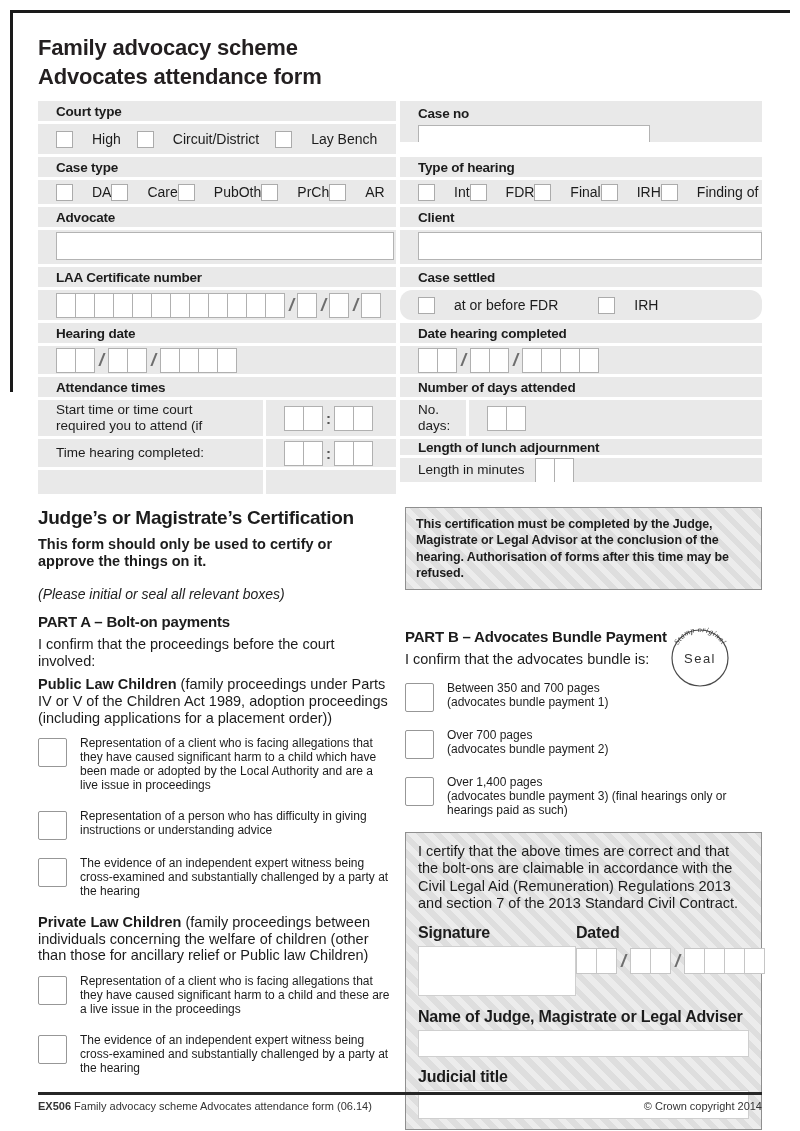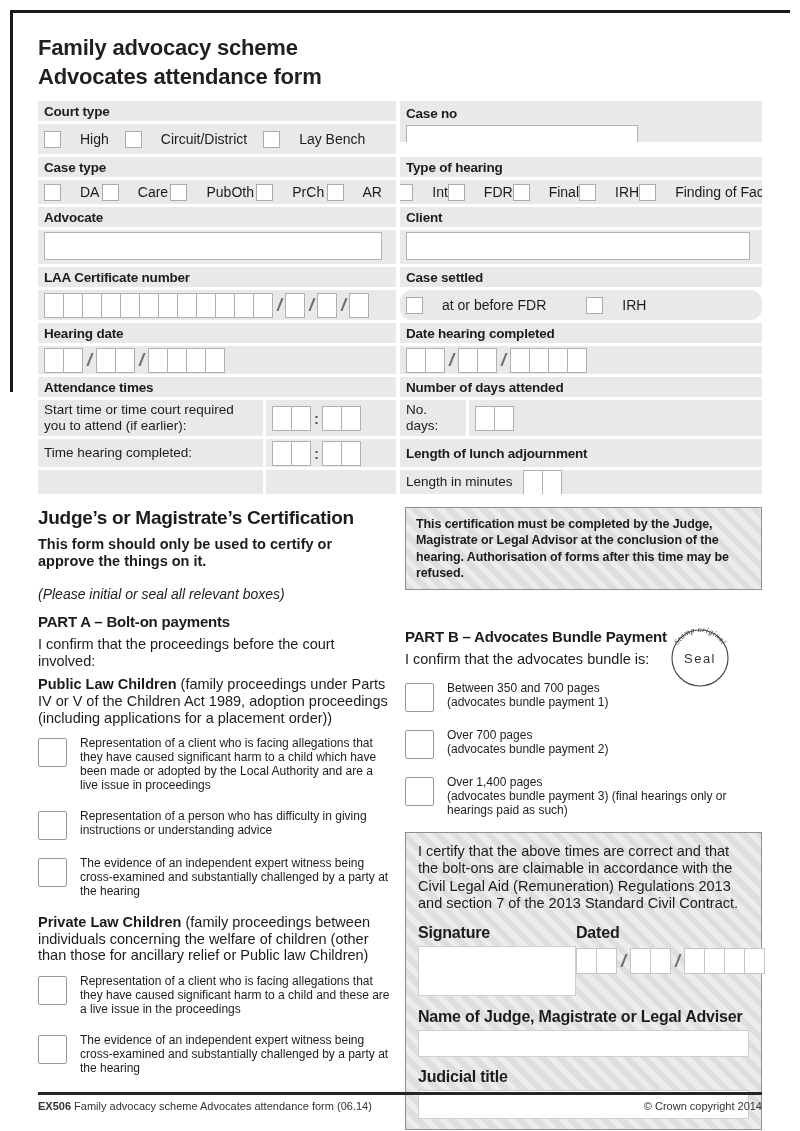--- a/index.html
+++ b/index.html
@@ -8,21 +8,21 @@
   .rule-top{position:absolute;left:10px;top:10px;width:780px;height:3px;background:#1a1a1a;}
   .rule-left{position:absolute;left:10px;top:10px;width:3px;height:382px;background:#1a1a1a;}
   .content{position:absolute;left:38px;top:34px;width:724px;}
   .title{font-size:22px;font-weight:bold;line-height:1.3;color:#231f20;letter-spacing:-0.2px;}
   
   .tbl{margin-top:10px;}
   .trow{display:flex;gap:4px;margin-top:3px;}
   .col-l{width:358px;}
   .col-r{width:362px;}
   .stack{display:flex;flex-direction:column;gap:3px;}
-  .tcell{background:#e9e9e9;box-sizing:border-box;padding:2px 6px;overflow:hidden;}
+  .tcell{background:#e9e9e9;box-sizing:border-box;padding:2px 18px;overflow:hidden;}
   .th{font-weight:bold;font-size:13.5px;display:flex;align-items:center;height:20px;letter-spacing:-0.2px;}
   .th .note{font-weight:normal;margin-left:4px;margin-top:39px;}
   .opts{display:flex;align-items:center;}
   .opt{display:flex;align-items:center;gap:19px;font-size:14px;white-space:nowrap;}
   .cb{width:15px;height:15px;background:#fff;border:1px solid #ababab;flex:0 0 auto;}
   .wbox{border:1px solid #b3b3b3;background:#fff;box-sizing:border-box;
         font:14px "Liberation Sans",sans-serif;padding:2px 5px;display:block;}
   .cells{display:flex;}
   .c{width:18px;height:23px;background:#fff;border:1px solid #b0b0b0;margin-left:-1px;flex:0 0 auto;}
   .cells .c:first-child{margin-left:0;}
@@ -118,21 +118,21 @@
               <span>PrCh</span>
             </span>
           <span class="opt">
               <span class="cb"></span>
               <span>AR</span>
             </span>
         </div>
       </div>
       <div class="stack col-r">
         <div class="tcell th">Type of hearing</div>
-        <div class="tcell opts" style="height:24px;justify-content:center;padding-right:4px;">
+        <div class="tcell opts" style="height:24px;justify-content:flex-start;padding-right:4px;">
           <span class="opt">
               <span class="cb"></span>
               <span>Int</span>
             </span>
           <span class="opt">
               <span class="cb"></span>
               <span>FDR</span>
             </span>
           <span class="opt">
               <span class="cb"></span>
@@ -297,21 +297,21 @@
         <div class="tcell th">Number of days attended</div>
         <div class="subrow" style="height:36px;">
           <div class="tcell small-txt" style="width:66px;height:36px;display:flex;align-items:center;">No. days:</div>
           <div class="tcell bgrp" style="flex:1;height:36px;">
             <span class="cells">
                 <i class="c"></i>
                 <i class="c"></i>
               </span>
           </div>
         </div>
-        <div class="tcell th" style="height:28px;">Length of lunch adjournment</div>
+        <div class="tcell th" style="height:16px;">Length of lunch adjournment</div>
         <div class="tcell bgrp" style="height:24px;">
           <span class="small-txt" style="margin-right:10px;">Length in minutes</span>
           <span class="cells">
               <i class="c"></i>
               <i class="c"></i>
             </span>
         </div>
       </div>
     </div>
   </div>

